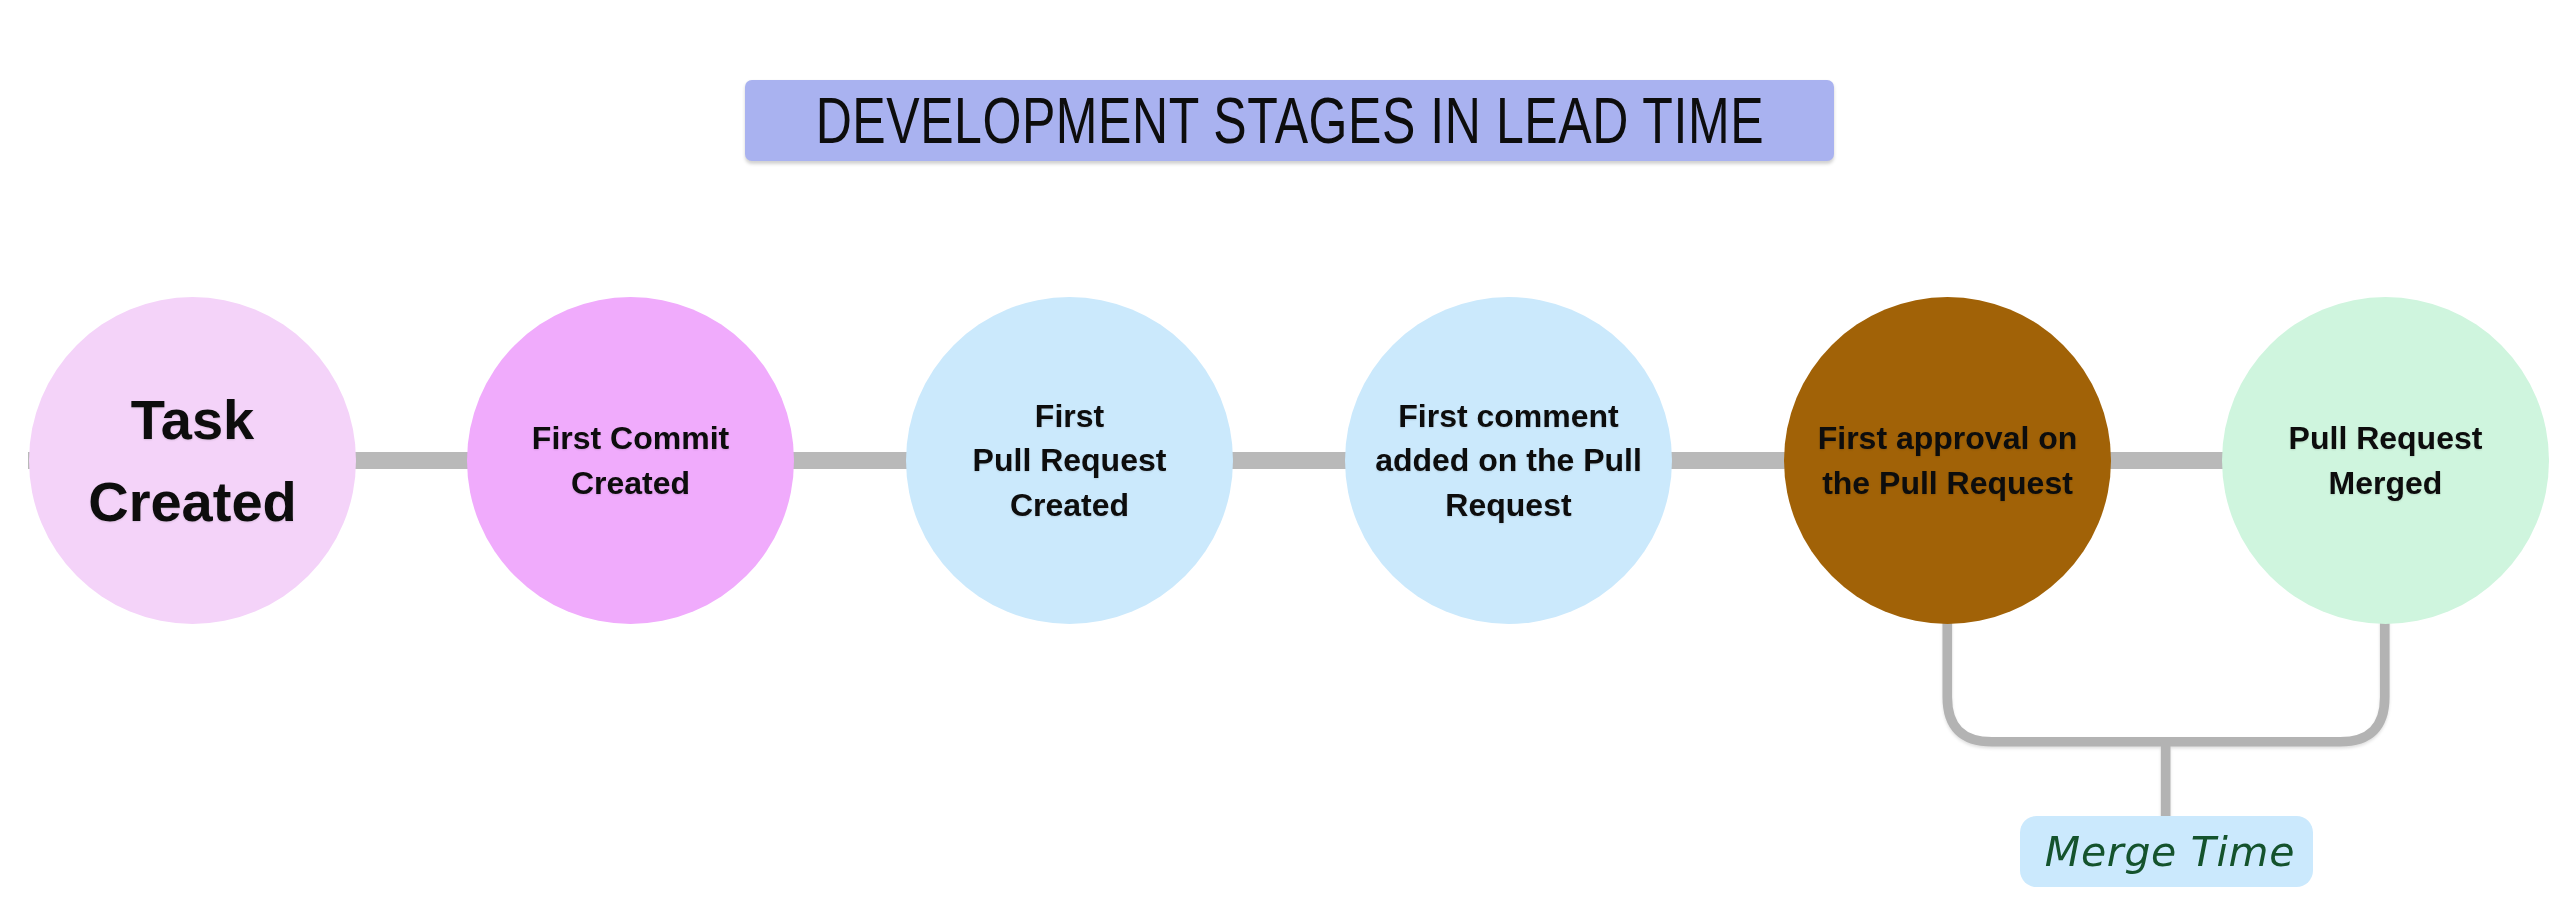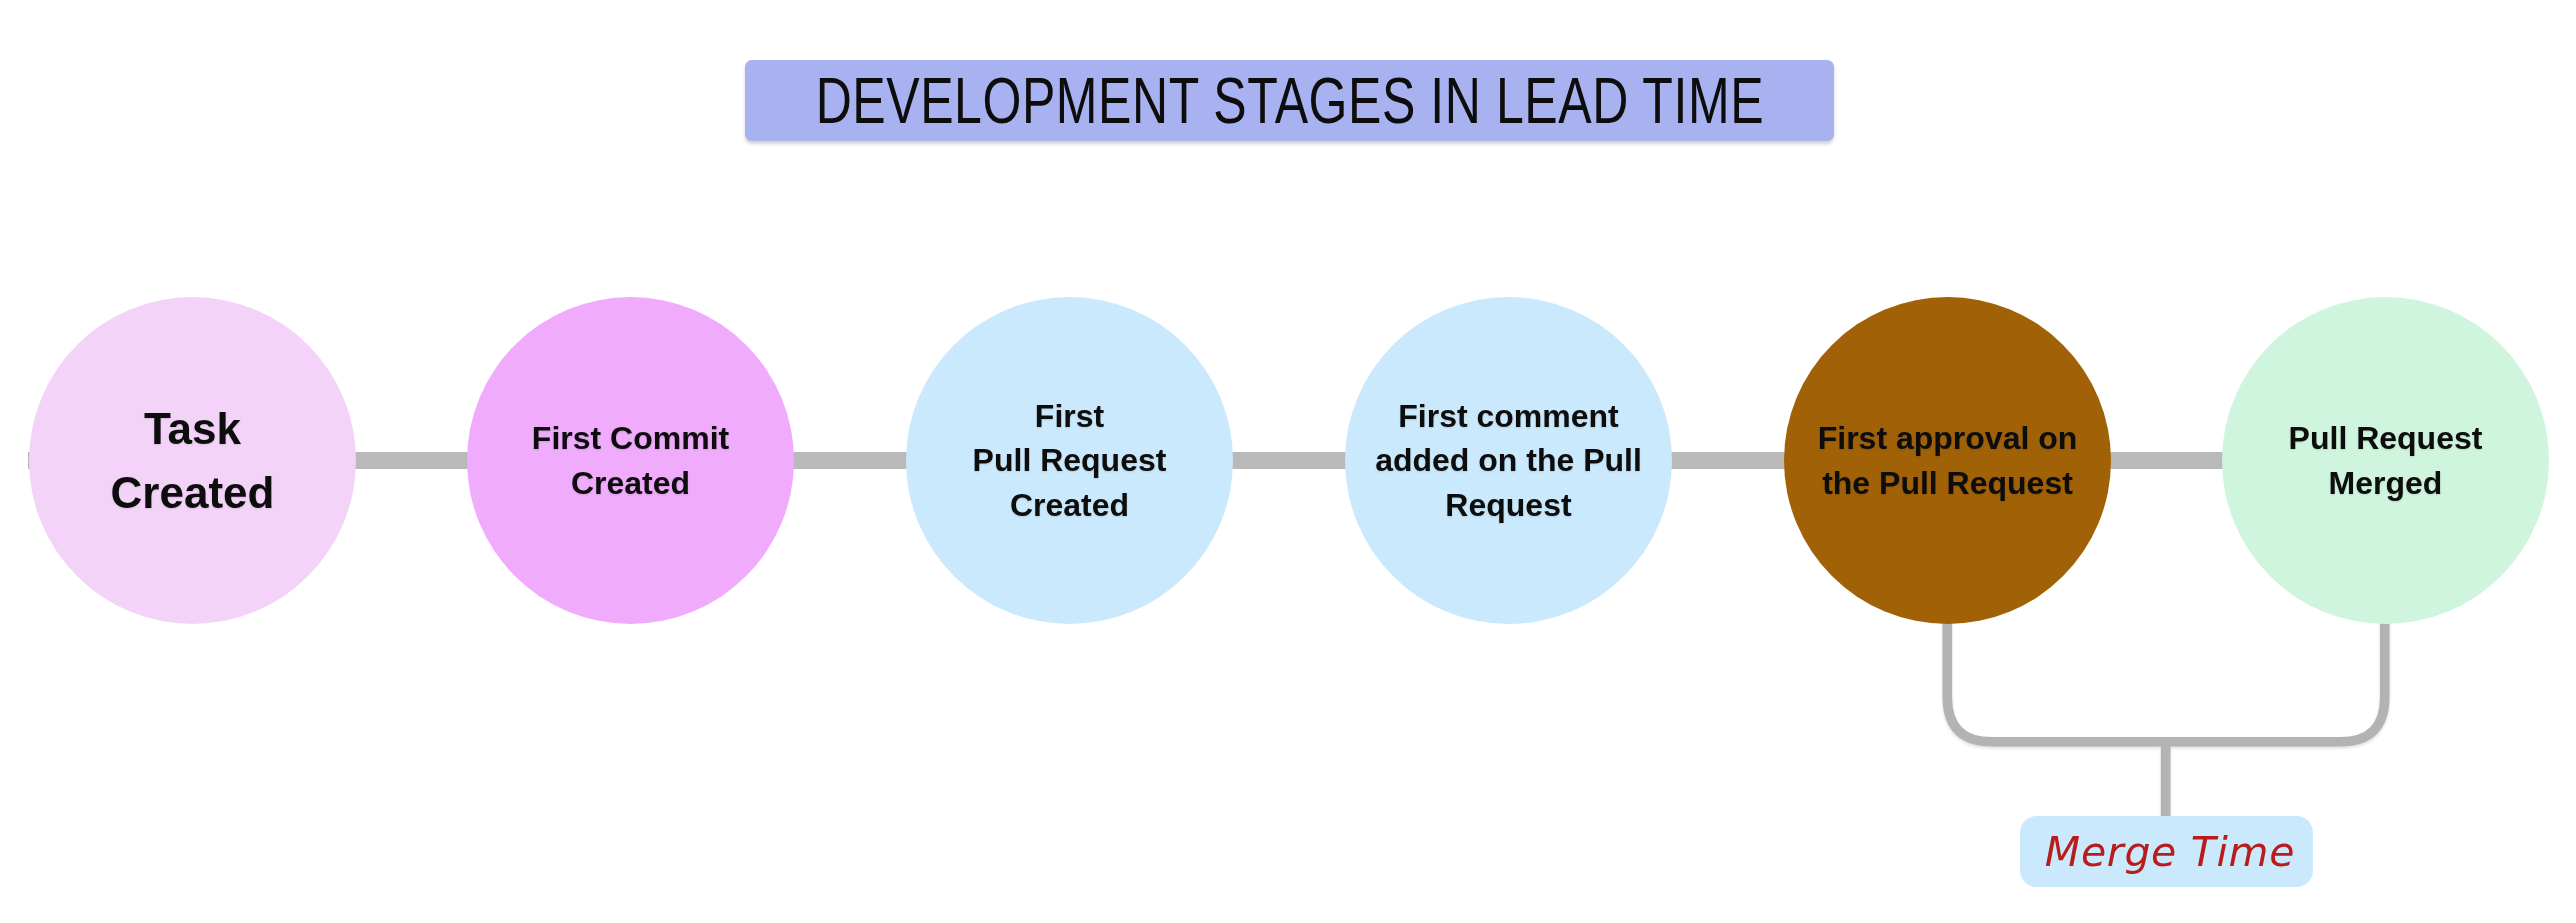--- a/index.html
+++ b/index.html
@@ -69,21 +69,21 @@
     white-space: pre-line;
     text-shadow: 0 1.4px 2.1px rgba(0,0,0,0.12);
   }
   .stage.s1 { left: 29px; }
   .stage.s2 { left: 467px; }
   .stage.s3 { left: 906px; text-align: center; }
   .stage.s4 { left: 1345px; text-align: center; }
   .stage.s5 { left: 1784px; }
   .stage.s6 { left: 2222px; }
   .stage.s1 .stage-label {
-    font-size: 44px;
+    font-size: 56px;
     line-height: 1.45;
   }
 
   
   .bracket-svg {
     position: absolute;
     left: 0;
     top: 0;
     width: 2576px;
     height: 923px;
@@ -102,29 +102,29 @@
     border-radius: 16.5px;
     display: flex;
     align-items: center;
     justify-content: center;
     z-index: 2;
   }
   .merge-label-text {
     font-family: "DejaVu Sans", cursive;
     font-style: italic;
     font-size: 41px;
-    color: #b91c1c;
+    color: #14532d;
     letter-spacing: 0.7px;
     margin-left: 7px;
   }
 </style>
 </head>
 <body>
 
-<div class="title-box" style="background-color: rgb(169, 178, 240);">
+<div class="title-box" style="background-color: rgb(169, 178, 240); margin-top: 20px;">
   <span class="title-text">DEVELOPMENT STAGES IN LEAD TIME</span>
 </div>
 
 <div class="timeline-bar" style="background-color: rgb(185, 185, 185);"></div>
 
 <div class="stage s1" style="background-color: rgb(244, 211, 249);">
   <span class="stage-label">Task
 Created</span>
 </div>
 

